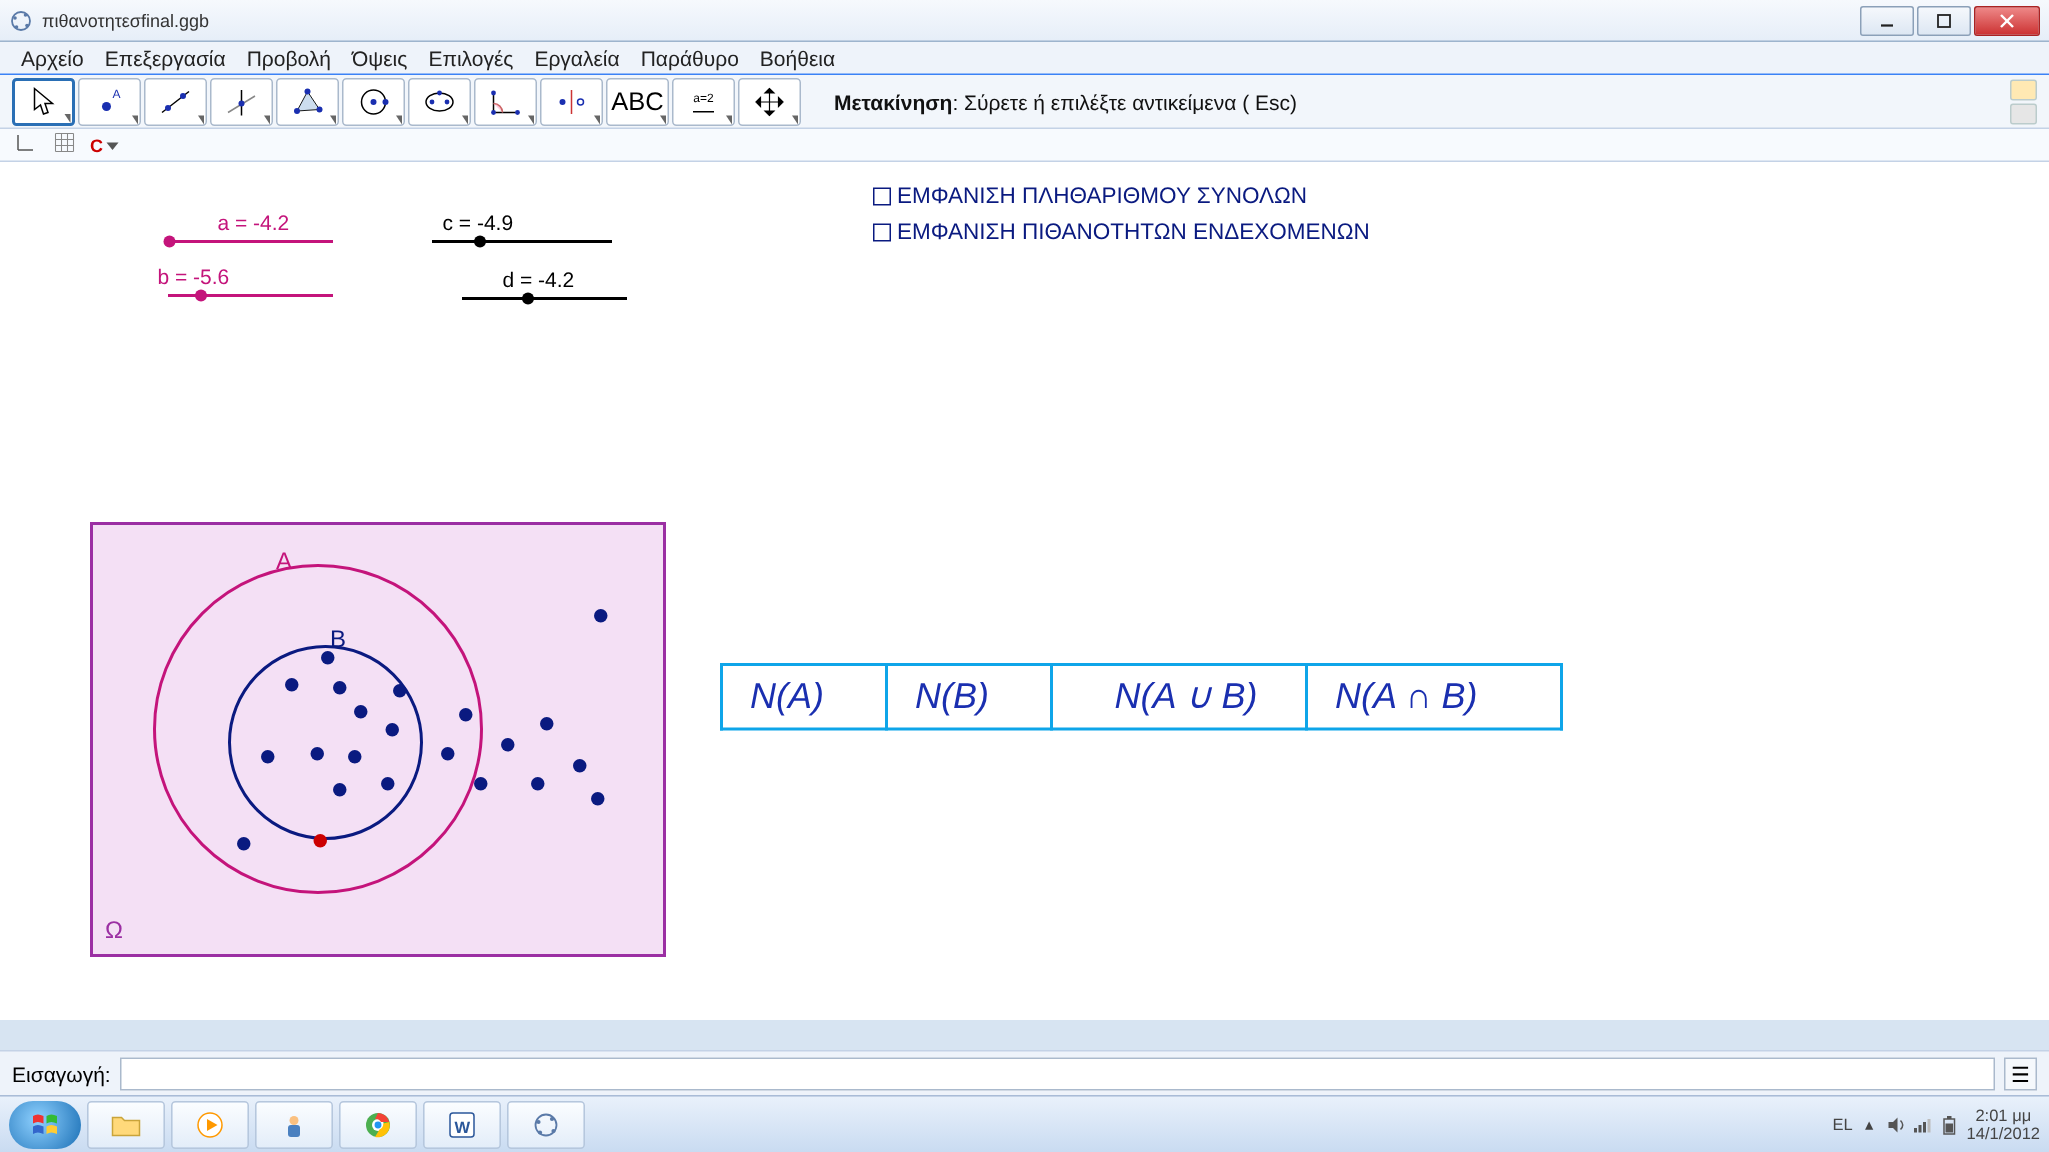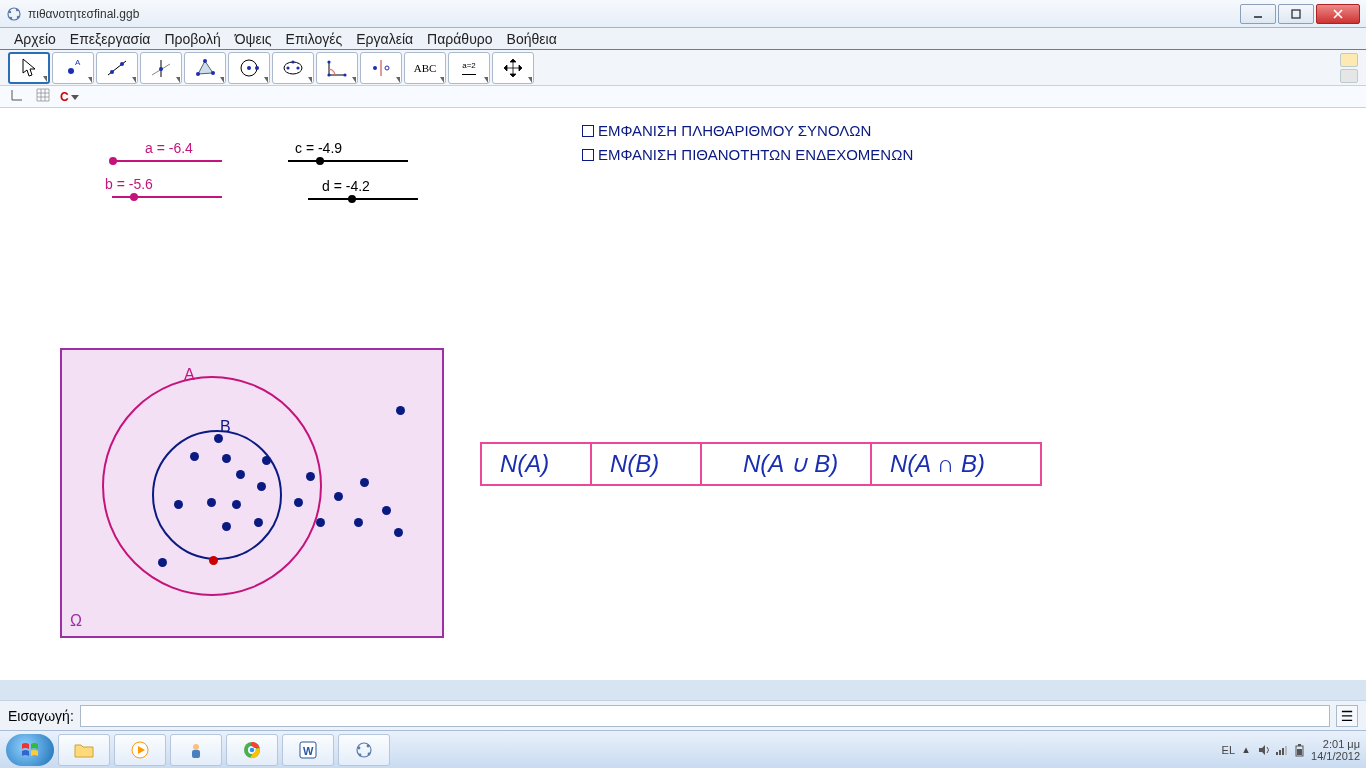--- a/index.html
+++ b/index.html
@@ -51,34 +51,34 @@
 
 .venn { position:absolute; left:60px; top:240px; width:384px; height:290px; background:#f4e0f5; border:2px solid #9b2fa3; }
 .venn-label { position:absolute; font-size:16px; }
 .circleA { position:absolute; width:220px; height:220px; border:2px solid #c4147b; border-radius:50%; left:40px; top:26px; }
 .circleB { position:absolute; width:130px; height:130px; border:2px solid #0a1a80; border-radius:50%; left:90px; top:80px; }
 .dotb { position:absolute; width:9px; height:9px; background:#0a1a80; border-radius:50%; }
 .dotr { position:absolute; width:9px; height:9px; background:#c00; border-radius:50%; }
 
 
 .set-table { position:absolute; left:480px; top:334px; border:2px solid #1a2fb0; border-collapse:collapse; font-size:24px; color:#1a2fb0; font-style:italic; }
-.set-table td { border:2px solid #ec4899; padding:6px 18px; min-width:110px; }
+.set-table td { border:2px solid #0ea5e9; padding:6px 18px; min-width:110px; }
 
 
 .inputbar { position:absolute; left:0; bottom:38px; width:100%; height:30px; background:#eef3fa; border-top:1px solid #c4d2e6; display:flex; align-items:center; padding:0 8px; gap:6px; font-size:14px; }
 .inputbar input { flex:1; height:22px; border:1px solid #aab9cc; background:#fff; padding:0 6px; font-size:13px; }
 .inputbar .inputbtn { width:22px; height:22px; border:1px solid #aab9cc; background:#f5f8fc; cursor:pointer; display:flex; align-items:center; justify-content:center; }
 
 
 .taskbar { position:absolute; left:0; bottom:0; width:100%; height:38px; background:linear-gradient(#e9f1fb,#c9dbf1); border-top:1px solid #a9bcd7; display:flex; align-items:center; padding:0 6px; gap:4px; }
 .start { width:48px; height:32px; border-radius:16px; background:radial-gradient(circle at 40% 40%, #8fd1ff, #1a6fb5); display:flex; align-items:center; justify-content:center; cursor:pointer; }
 .start svg { width:22px; height:22px; }
 .taskbtn { width:52px; height:32px; border:1px solid #b6c7dd; background:linear-gradient(#fbfdff,#e3edf9); border-radius:3px; display:flex; align-items:center; justify-content:center; cursor:pointer; }
 .tray { margin-left:auto; display:flex; align-items:center; gap:4px; font-size:11px; color:#444; }
-.tray .clock { text-align:right; line-height:12px; }
+.tray .clock { text-align:center; line-height:12px; }
 .tray-icon { width:14px; height:14px; display:flex; align-items:center; justify-content:center; }
 </style>
 </head>
 <body>
 
 <div class="titlebar">
   <svg class="app-icon" viewBox="0 0 16 16">
       <circle cx="8" cy="8" r="6" fill="none" stroke="#5a7aa8" stroke-width="1.2"></circle>
       <circle cx="4" cy="6" r="1.2" fill="#5a7aa8"></circle>
       <circle cx="11" cy="4" r="1.2" fill="#5a7aa8"></circle>
@@ -186,34 +186,37 @@
     </div>
   <div class="toolbtn">
       <svg width="24" height="22">
         <line x1="12" y1="3" x2="12" y2="19" stroke="#c33"></line>
         <circle cx="6" cy="11" r="2" fill="#1a2fb0"></circle>
         <circle cx="18" cy="11" r="2" fill="none" stroke="#1a2fb0"></circle>
       </svg>
       <span class="drop"></span>
     </div>
   <div class="toolbtn">
-      <span style="font-size:11px;font-family:Liberation Serif, serif;">ABC</span>
+      <span style="font-size:17px;">ABC</span>
       <span class="drop"></span>
     </div>
   <div class="toolbtn">
       <span style="font-size:8px;border-bottom:1px solid #000;padding-bottom:4px;">a=2</span>
       <span class="drop"></span>
     </div>
   <div class="toolbtn">
       <svg width="20" height="20" viewBox="0 0 20 20">
         <path d="M10 1 L7 4 L13 4 Z M10 19 L7 16 L13 16 Z M1 10 L4 7 L4 13 Z M19 10 L16 7 L16 13 Z M10 4 V16 M4 10 H16" stroke="#000" fill="#000" stroke-width="0.8"></path>
       </svg>
       <span class="drop"></span>
     </div>
 
+  <div class="toolhint">
+    <b>Μετακίνηση</b><span>: Σύρετε ή επιλέξτε αντικείμενα ( Esc)</span>
+  </div>
 
   <div class="toolside">
     <div class="tiny" style="background:#ffe9b3;"></div>
     <div class="tiny" style="background:#e6e6e6;"></div>
   </div>
 </div>
 
 <div class="subbar">
   <span class="axbtn"><svg width="14" height="14">
         <line x1="2" y1="12" x2="12" y2="12" stroke="#555"></line>
@@ -229,34 +232,34 @@
 
   <div class="chk-wrap" style="left:582px; top:38px;">
     <span class="chk"></span>
     <span>ΕΜΦΑΝΙΣΗ ΠΙΘΑΝΟΤΗΤΩΝ ΕΝΔΕΧΟΜΕΝΩΝ</span>
   </div>
   <div class="chk-wrap" style="left:582px; top:14px;">
     <span class="chk"></span>
     <span>ΕΜΦΑΝΙΣΗ ΠΛΗΘΑΡΙΘΜΟΥ ΣΥΝΟΛΩΝ</span>
   </div>
 
-  <div class="slider-label pink" style="left:145px; top:32px;">a = -6.4</div>
+  <div class="slider-label pink" style="left:145px; top:32px;">a = -4.2</div>
   <div class="slider-line pink" style="left:112px; top:52px; width:110px;">
     <div class="slider-handle pink" style="left:-3px;"></div>
   </div>
   <div class="slider-label pink" style="left:105px; top:68px;">b = -5.6</div>
   <div class="slider-line pink" style="left:112px; top:88px; width:110px;">
     <div class="slider-handle pink" style="left:18px;"></div>
   </div>
 
   <div class="slider-label" style="left:295px; top:32px;">c = -4.9</div>
   <div class="slider-line" style="left:288px; top:52px; width:120px;">
     <div class="slider-handle" style="left:28px;"></div>
   </div>
-  <div class="slider-label" style="left:322px; top:70px;text-align:right;">d = -4.2</div>
+  <div class="slider-label" style="left:335px; top:70px;text-align:right;">d = -4.2</div>
   <div class="slider-line" style="left:308px; top:90px; width:110px;">
     <div class="slider-handle" style="left:40px;"></div>
   </div>
 
   <div class="venn">
     <span class="venn-label" style="left:8px; bottom:6px; color:#9b2fa3;">Ω</span>
     <div class="circleA"></div>
     <span class="venn-label" style="left:122px; top:16px; color:#c4147b;">Α</span>
     <div class="circleB"></div>
     <span class="venn-label" style="left:158px; top:68px; color:#0a1a80;">Β</span>

